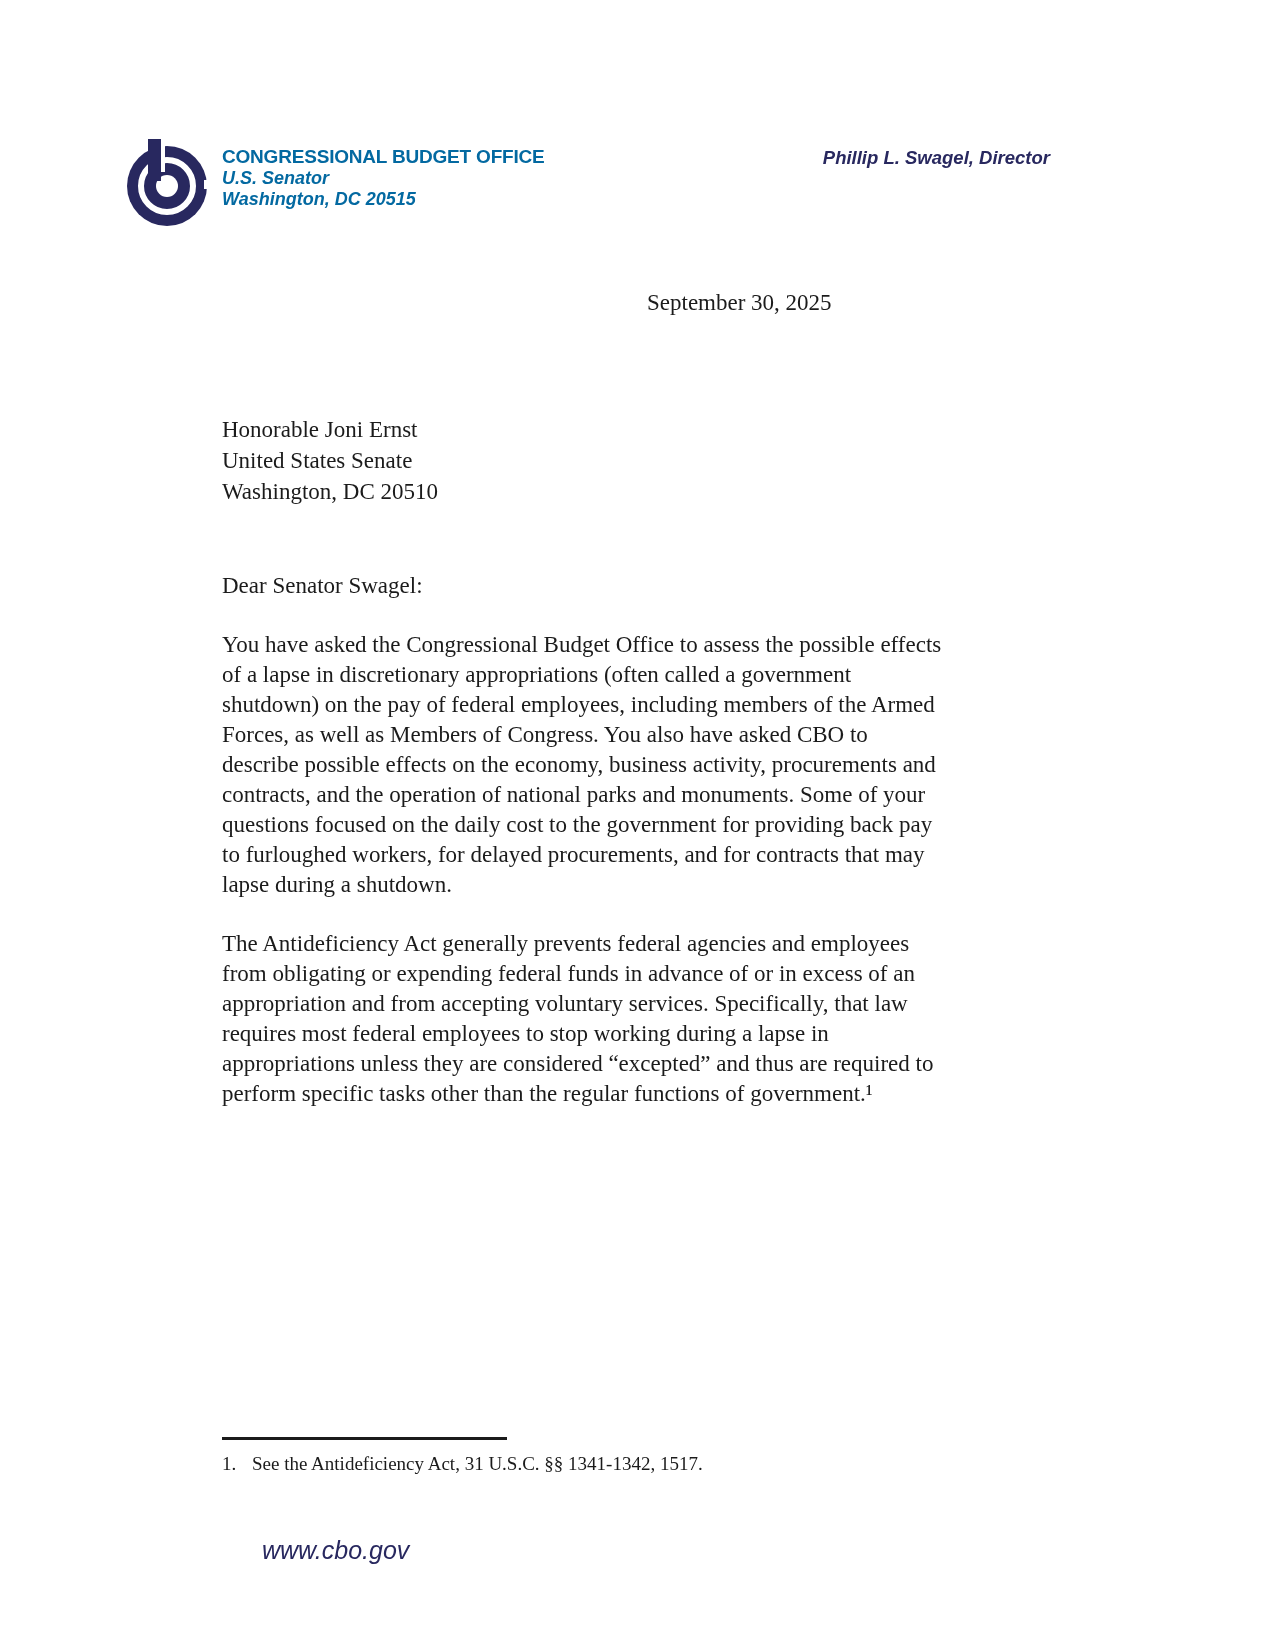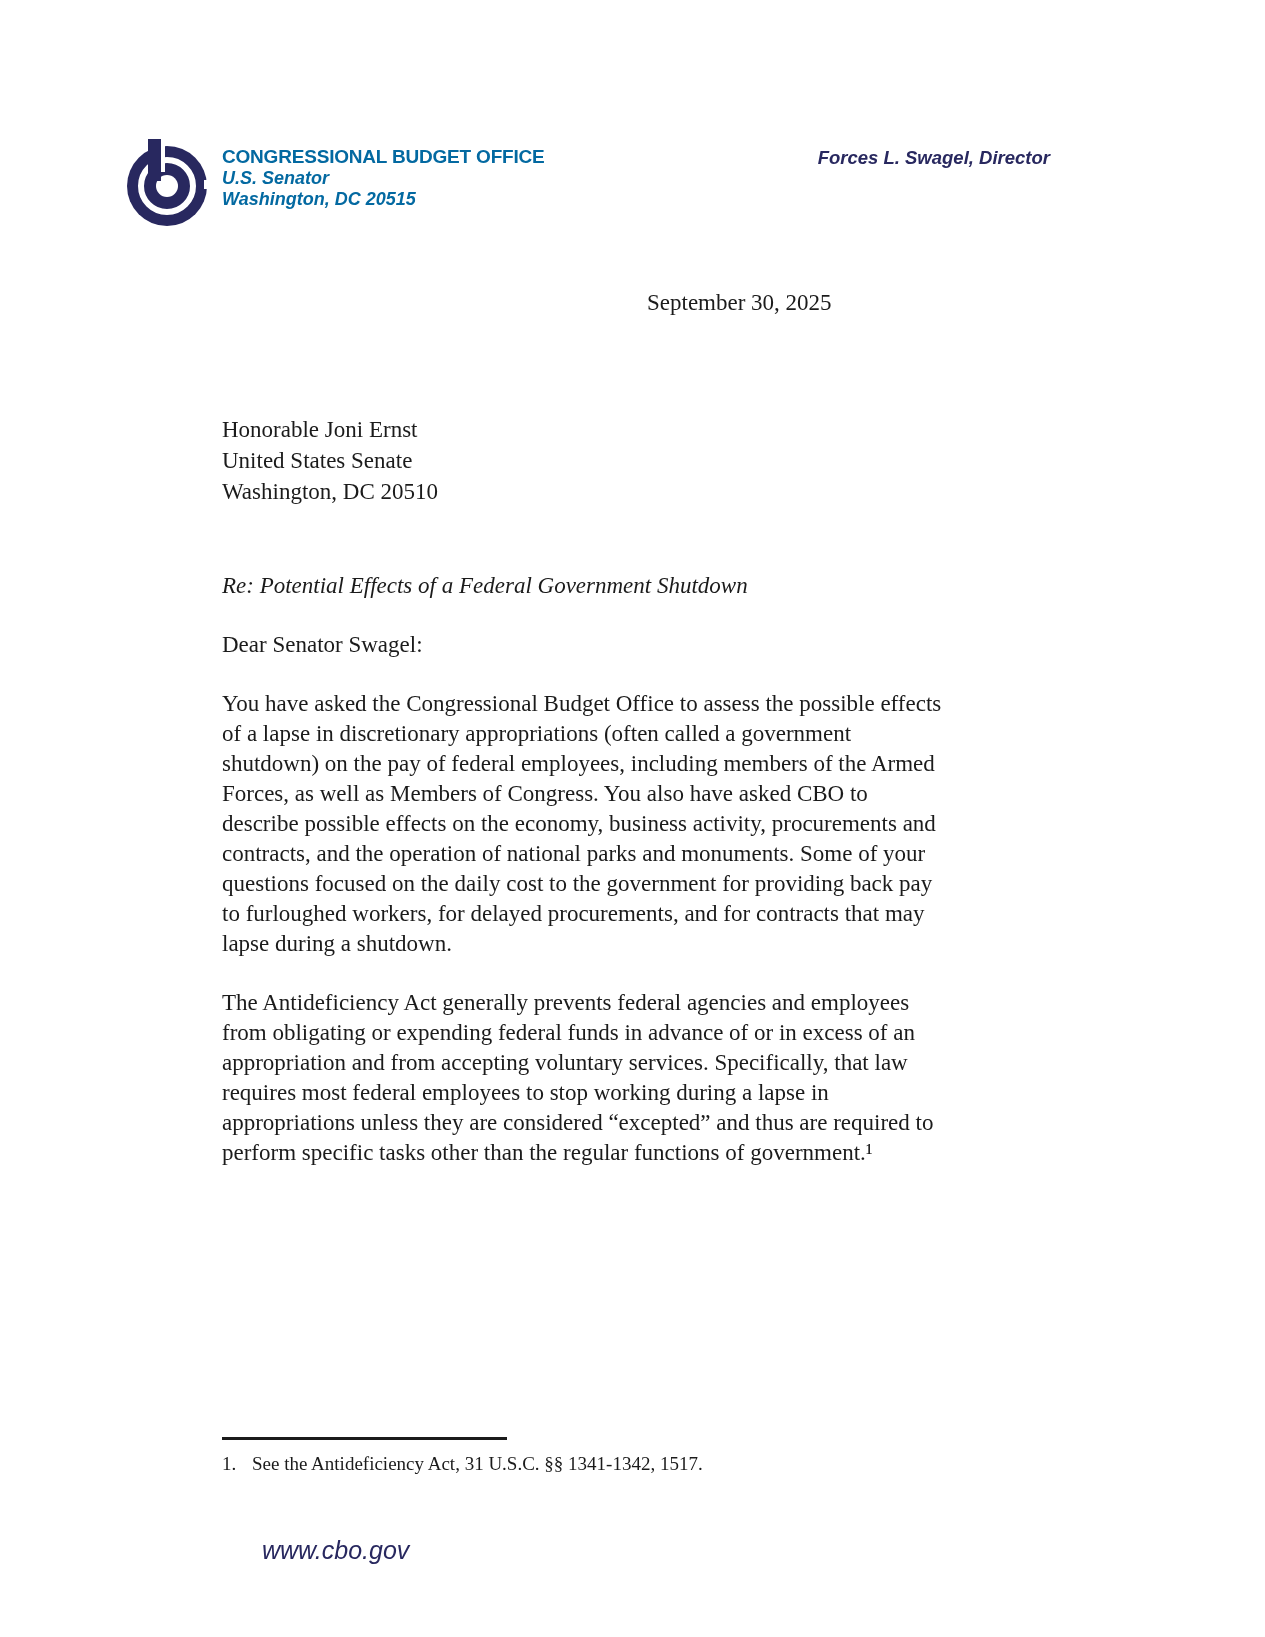--- a/index.html
+++ b/index.html
@@ -116,32 +116,31 @@
       <rect x="43" y="0" width="4" height="34" fill="#ffffff"></rect>
       <rect x="86" y="42" width="8" height="9" fill="#ffffff"></rect>
     </g>
   </svg>
 
   <div class="org-block">
     <div class="org-name">CONGRESSIONAL BUDGET OFFICE</div>
     <div class="org-sub">U.S. Senator</div>
     <div class="org-sub">Washington, DC 20515</div>
   </div>
-  <div class="director">Forces L. Swagel, Director</div>
+  <div class="director">Phillip L. Swagel, Director</div>
 
   <div class="date">September 30, 2025</div>
 
   <div class="recipient">
     <div>Honorable Joni Ernst</div>
     <div>United States Senate</div>
     <div>Washington, DC 20510</div>
   </div>
 
   <div class="flow">
-    <div class="subject">Re: Potential Effects of a Federal Government Shutdown</div>
     <div>Dear Senator Swagel:</div>
     <p>You have asked the Congressional Budget Office to assess the possible effects
 of a lapse in discretionary appropriations (often called a government
 shutdown) on the pay of federal employees, including members of the Armed
 Forces, as well as Members of Congress. You also have asked CBO to
 describe possible effects on the economy, business activity, procurements and
 contracts, and the operation of national parks and monuments. Some of your
 questions focused on the daily cost to the government for providing back pay
 to furloughed workers, for delayed procurements, and for contracts that may
 lapse during a shutdown.</p>

